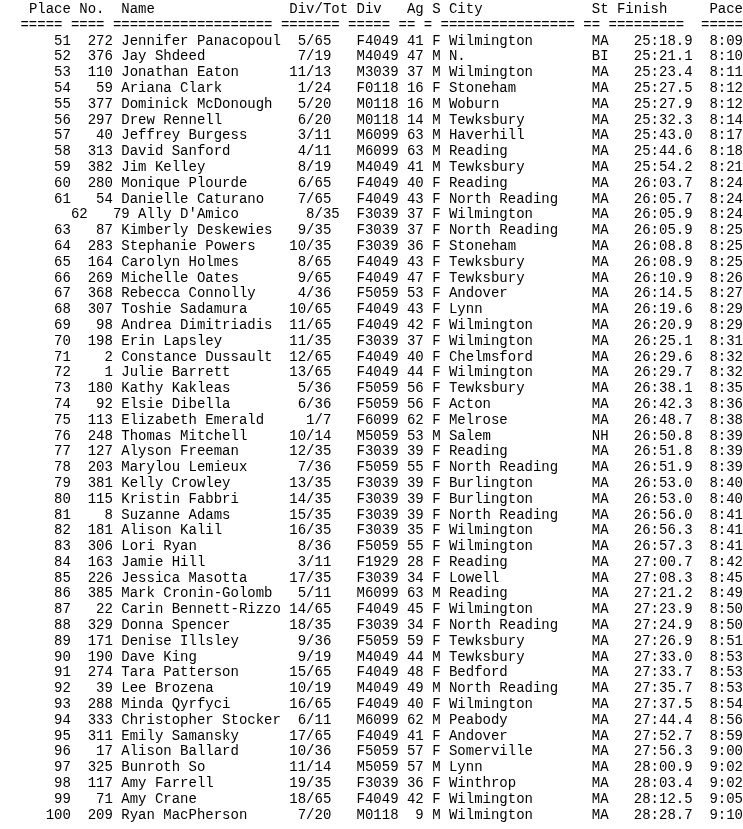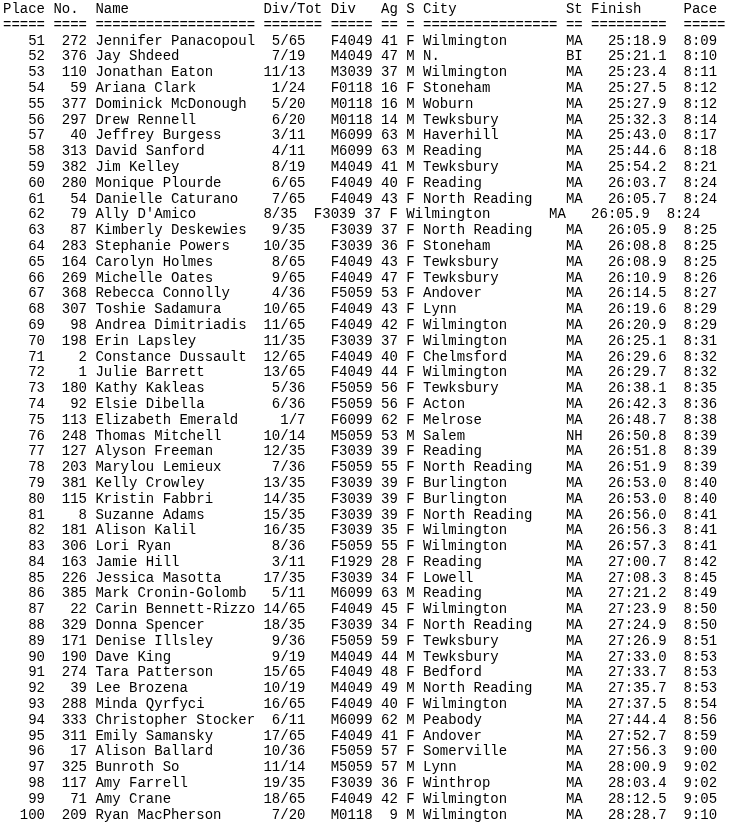--- a/index.html
+++ b/index.html
@@ -8,19 +8,20 @@
     background: #ffffff;
   }
   #listing {
     margin: 0;
     padding: 2px 0 0 3px;
     font-family: "Liberation Mono", "DejaVu Sans Mono", monospace;
     font-size: 14px;
     line-height: 15.8px;
     color: #000000;
     white-space: pre;
+    text-align: right;
   }
   #listing .line { display: block; }
 </style>
 </head>
 <body>
 
 <pre id="listing"><span class="line">Place No.  Name                Div/Tot Div   Ag S City             St Finish     Pace</span><span class="line">===== ==== =================== ======= ===== == = ================ == =========  =====</span><span class="line">   51  272 Jennifer Panacopoul  5/65   F4049 41 F Wilmington       MA   25:18.9  8:09</span><span class="line">   52  376 Jay Shdeed           7/19   M4049 47 M N.               BI   25:21.1  8:10</span><span class="line">   53  110 Jonathan Eaton      11/13   M3039 37 M Wilmington       MA   25:23.4  8:11</span><span class="line">   54   59 Ariana Clark         1/24   F0118 16 F Stoneham         MA   25:27.5  8:12</span><span class="line">   55  377 Dominick McDonough   5/20   M0118 16 M Woburn           MA   25:27.9  8:12</span><span class="line">   56  297 Drew Rennell         6/20   M0118 14 M Tewksbury        MA   25:32.3  8:14</span><span class="line">   57   40 Jeffrey Burgess      3/11   M6099 63 M Haverhill        MA   25:43.0  8:17</span><span class="line">   58  313 David Sanford        4/11   M6099 63 M Reading          MA   25:44.6  8:18</span><span class="line">   59  382 Jim Kelley           8/19   M4049 41 M Tewksbury        MA   25:54.2  8:21</span><span class="line">   60  280 Monique Plourde      6/65   F4049 40 F Reading          MA   26:03.7  8:24</span><span class="line">   61   54 Danielle Caturano    7/65   F4049 43 F North Reading    MA   26:05.7  8:24</span><span class="line">   62   79 Ally D'Amico        8/35  F3039 37 F Wilmington       MA   26:05.9  8:24</span><span class="line">   63   87 Kimberly Deskewies   9/35   F3039 37 F North Reading    MA   26:05.9  8:25</span><span class="line">   64  283 Stephanie Powers    10/35   F3039 36 F Stoneham         MA   26:08.8  8:25</span><span class="line">   65  164 Carolyn Holmes       8/65   F4049 43 F Tewksbury        MA   26:08.9  8:25</span><span class="line">   66  269 Michelle Oates       9/65   F4049 47 F Tewksbury        MA   26:10.9  8:26</span><span class="line">   67  368 Rebecca Connolly     4/36   F5059 53 F Andover          MA   26:14.5  8:27</span><span class="line">   68  307 Toshie Sadamura     10/65   F4049 43 F Lynn             MA   26:19.6  8:29</span><span class="line">   69   98 Andrea Dimitriadis  11/65   F4049 42 F Wilmington       MA   26:20.9  8:29</span><span class="line">   70  198 Erin Lapsley        11/35   F3039 37 F Wilmington       MA   26:25.1  8:31</span><span class="line">   71    2 Constance Dussault  12/65   F4049 40 F Chelmsford       MA   26:29.6  8:32</span><span class="line">   72    1 Julie Barrett       13/65   F4049 44 F Wilmington       MA   26:29.7  8:32</span><span class="line">   73  180 Kathy Kakleas        5/36   F5059 56 F Tewksbury        MA   26:38.1  8:35</span><span class="line">   74   92 Elsie Dibella        6/36   F5059 56 F Acton            MA   26:42.3  8:36</span><span class="line">   75  113 Elizabeth Emerald     1/7   F6099 62 F Melrose          MA   26:48.7  8:38</span><span class="line">   76  248 Thomas Mitchell     10/14   M5059 53 M Salem            NH   26:50.8  8:39</span><span class="line">   77  127 Alyson Freeman      12/35   F3039 39 F Reading          MA   26:51.8  8:39</span><span class="line">   78  203 Marylou Lemieux      7/36   F5059 55 F North Reading    MA   26:51.9  8:39</span><span class="line">   79  381 Kelly Crowley       13/35   F3039 39 F Burlington       MA   26:53.0  8:40</span><span class="line">   80  115 Kristin Fabbri      14/35   F3039 39 F Burlington       MA   26:53.0  8:40</span><span class="line">   81    8 Suzanne Adams       15/35   F3039 39 F North Reading    MA   26:56.0  8:41</span><span class="line">   82  181 Alison Kalil        16/35   F3039 35 F Wilmington       MA   26:56.3  8:41</span><span class="line">   83  306 Lori Ryan            8/36   F5059 55 F Wilmington       MA   26:57.3  8:41</span><span class="line">   84  163 Jamie Hill           3/11   F1929 28 F Reading          MA   27:00.7  8:42</span><span class="line">   85  226 Jessica Masotta     17/35   F3039 34 F Lowell           MA   27:08.3  8:45</span><span class="line">   86  385 Mark Cronin-Golomb   5/11   M6099 63 M Reading          MA   27:21.2  8:49</span><span class="line">   87   22 Carin Bennett-Rizzo 14/65   F4049 45 F Wilmington       MA   27:23.9  8:50</span><span class="line">   88  329 Donna Spencer       18/35   F3039 34 F North Reading    MA   27:24.9  8:50</span><span class="line">   89  171 Denise Illsley       9/36   F5059 59 F Tewksbury        MA   27:26.9  8:51</span><span class="line">   90  190 Dave King            9/19   M4049 44 M Tewksbury        MA   27:33.0  8:53</span><span class="line">   91  274 Tara Patterson      15/65   F4049 48 F Bedford          MA   27:33.7  8:53</span><span class="line">   92   39 Lee Brozena         10/19   M4049 49 M North Reading    MA   27:35.7  8:53</span><span class="line">   93  288 Minda Qyrfyci       16/65   F4049 40 F Wilmington       MA   27:37.5  8:54</span><span class="line">   94  333 Christopher Stocker  6/11   M6099 62 M Peabody          MA   27:44.4  8:56</span><span class="line">   95  311 Emily Samansky      17/65   F4049 41 F Andover          MA   27:52.7  8:59</span><span class="line">   96   17 Alison Ballard      10/36   F5059 57 F Somerville       MA   27:56.3  9:00</span><span class="line">   97  325 Bunroth So          11/14   M5059 57 M Lynn             MA   28:00.9  9:02</span><span class="line">   98  117 Amy Farrell         19/35   F3039 36 F Winthrop         MA   28:03.4  9:02</span><span class="line">   99   71 Amy Crane           18/65   F4049 42 F Wilmington       MA   28:12.5  9:05</span><span class="line">  100  209 Ryan MacPherson      7/20   M0118  9 M Wilmington       MA   28:28.7  9:10</span></pre>
 
 </body></html>

